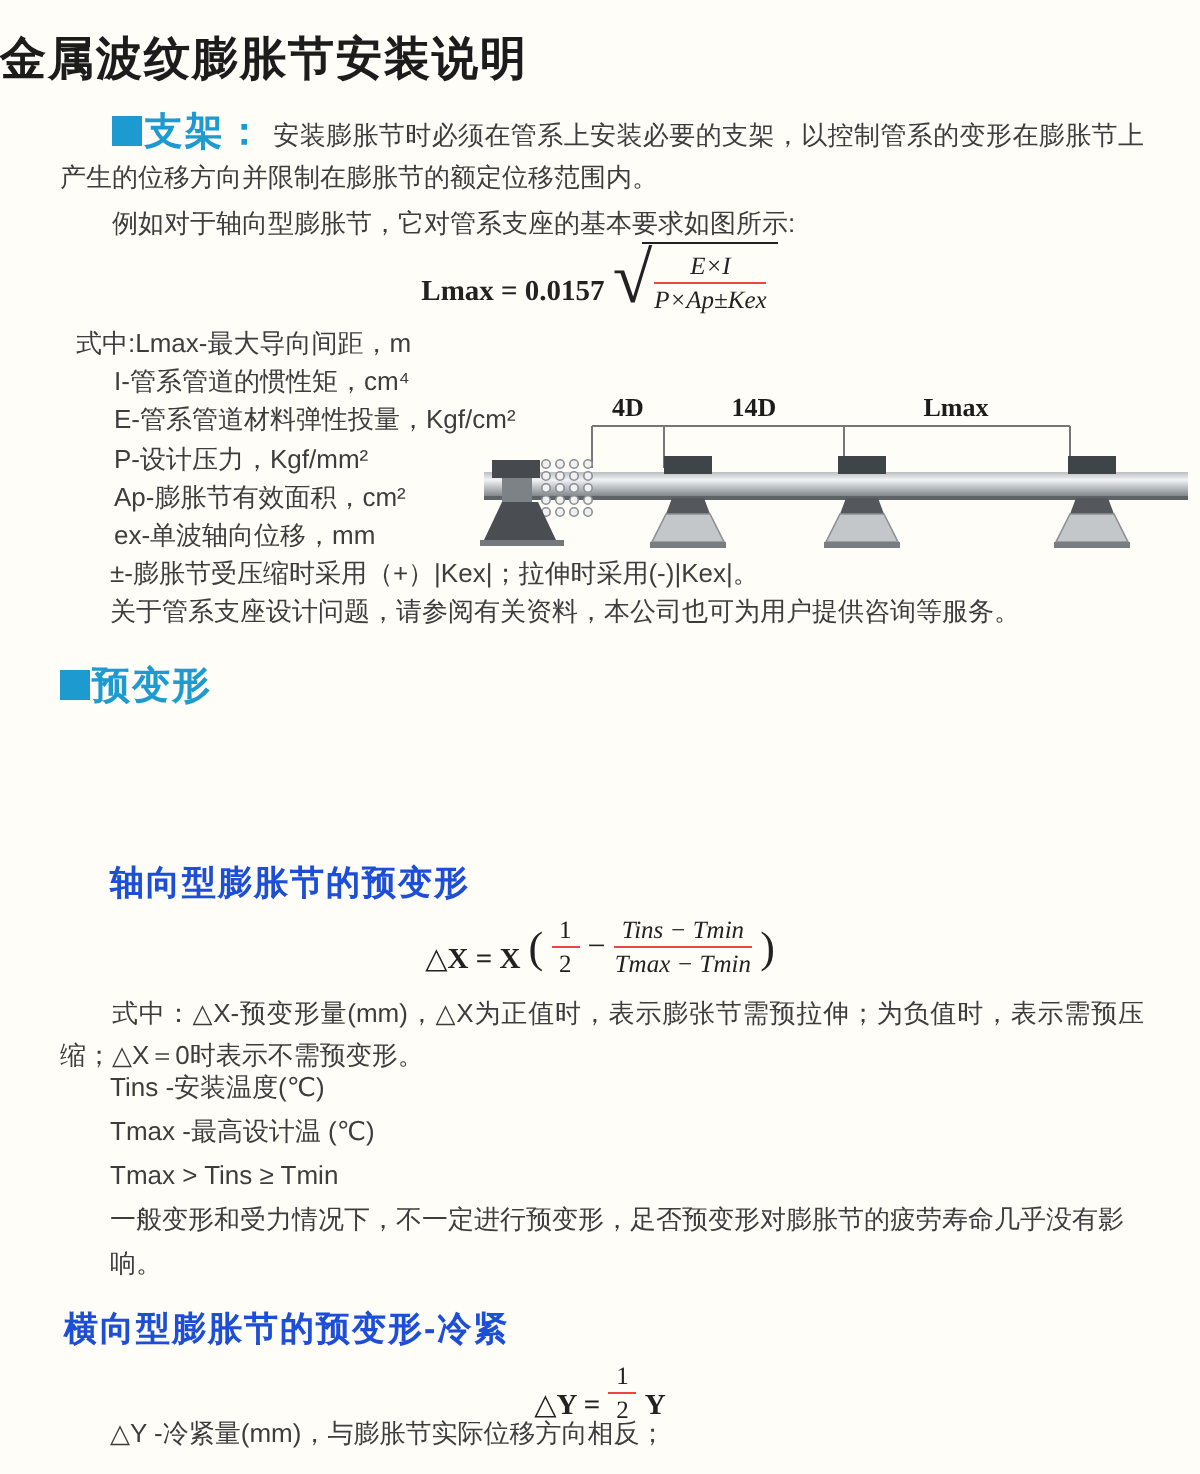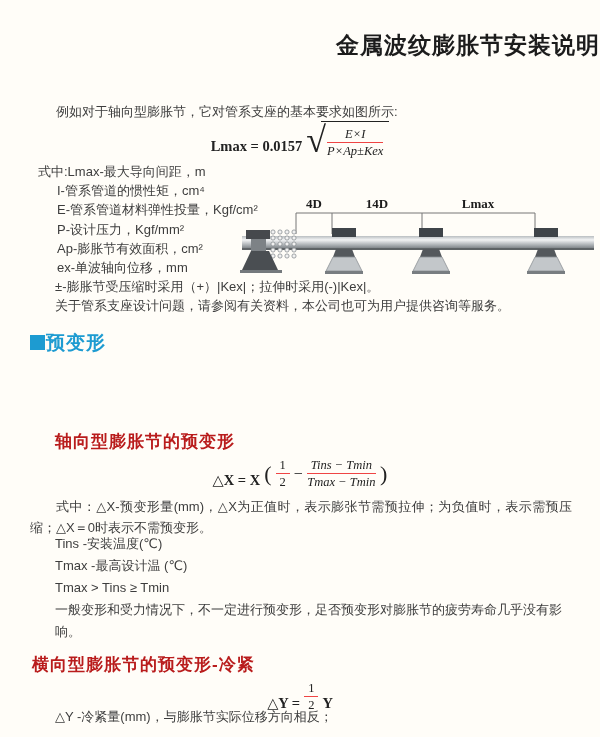--- a/index.html
+++ b/index.html
@@ -3,38 +3,38 @@
 <meta charset="utf-8">
 <style>
   html,body{margin:0;padding:0;background:#ffffff;}
   .page{
     position:relative;width:600px;height:737px;overflow:hidden;
     background:#fffdf8;color:#3d3d3d;
     font-family:"Liberation Sans","DejaVu Sans",sans-serif;
   }
   .abs{position:absolute;left:0;right:0;}
   .title{
-    top:30px;text-align:right;font-size:23px;font-weight:bold;color:#1c1c1c;
+    top:14px;text-align:left;font-size:23px;font-weight:bold;color:#1c1c1c;
     letter-spacing:1px;margin:0;
   }
   .body-txt{font-size:13px;line-height:21px;text-align:justify;}
   .para{left:30px;right:28px;}
   .indent1{text-indent:26px;}
   .sec-inline{
     color:#1d9bd1;font-size:19px;font-weight:bold;letter-spacing:1px;
   }
   .sq{
     display:inline-block;width:15px;height:15px;background:#1d9bd1;
     margin-right:1px;vertical-align:-1px;
   }
   .sec-head{
     left:30px;color:#1d9bd1;font-size:19px;font-weight:bold;letter-spacing:1px;
   }
   .sub-head{
-    color:#b91c1c;font-size:17px;font-weight:bold;letter-spacing:1px;
+    color:#1d4ed8;font-size:17px;font-weight:bold;letter-spacing:1px;
   }
   
   .formula{
     text-align:center;font-family:"Liberation Serif","DejaVu Serif","DejaVu Sans",serif;
     color:#222;
   }
   .f-row{display:flex;justify-content:center;align-items:center;gap:4px;}
   .f-b{font-weight:bold;font-size:14.5px;margin-top:13px;}
   .sqrt{display:inline-flex;align-items:center;}
   .rad{font-size:36px;line-height:0.8;font-weight:400;margin-right:-5px;color:#222;}
@@ -56,20 +56,24 @@
     font-size:13px;fill:#1c1c1c;
   }
 </style>
 </head>
 <body>
 
 <div class="page">
 
   <h1 class="abs title">金属波纹膨胀节安装说明</h1>
 
+  <div class="abs para body-txt indent1" style="top:56px;">
+    <span class="sec-inline"><span class="sq"></span><span>支架：</span></span>
+    <span>安装膨胀节时必须在管系上安装必要的支架，以控制管系的变形在膨胀节上产生的位移方向并限制在膨胀节的额定位移范围内。</span>
+  </div>
 
   <div class="abs para body-txt indent1" style="top:101px;">例如对于轴向型膨胀节，它对管系支座的基本要求如图所示:</div>
 
   <div class="abs formula" style="top:121px;">
     <div class="f-row">
       <span class="f-b">Lmax = 0.0157</span>
       <span class="sqrt">
         <span class="rad">√</span>
         <span class="radicand">
           <span class="frac ital">

